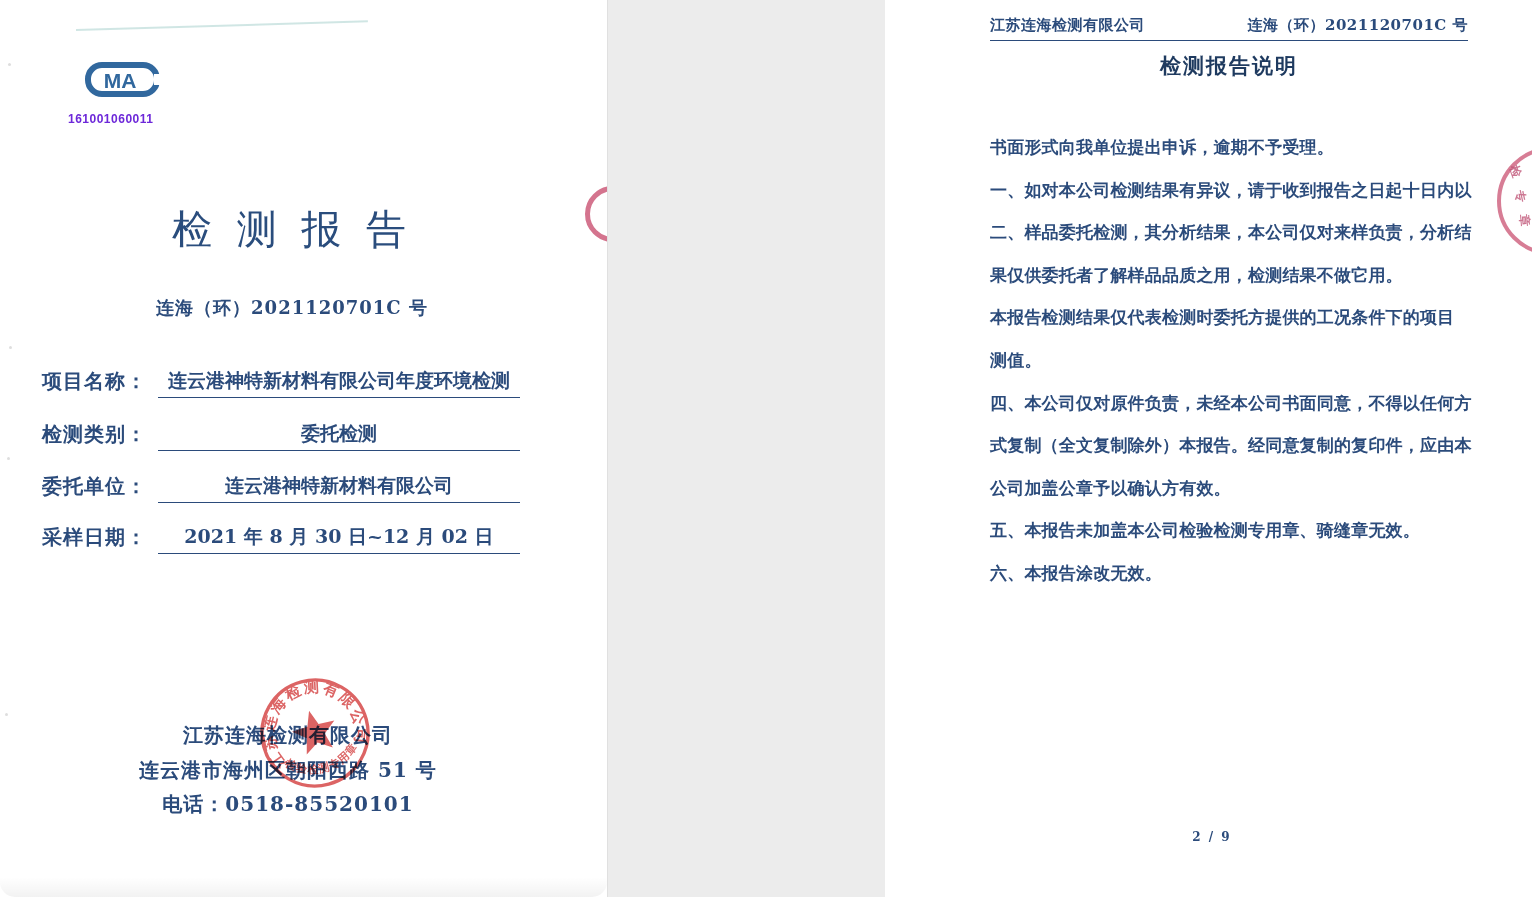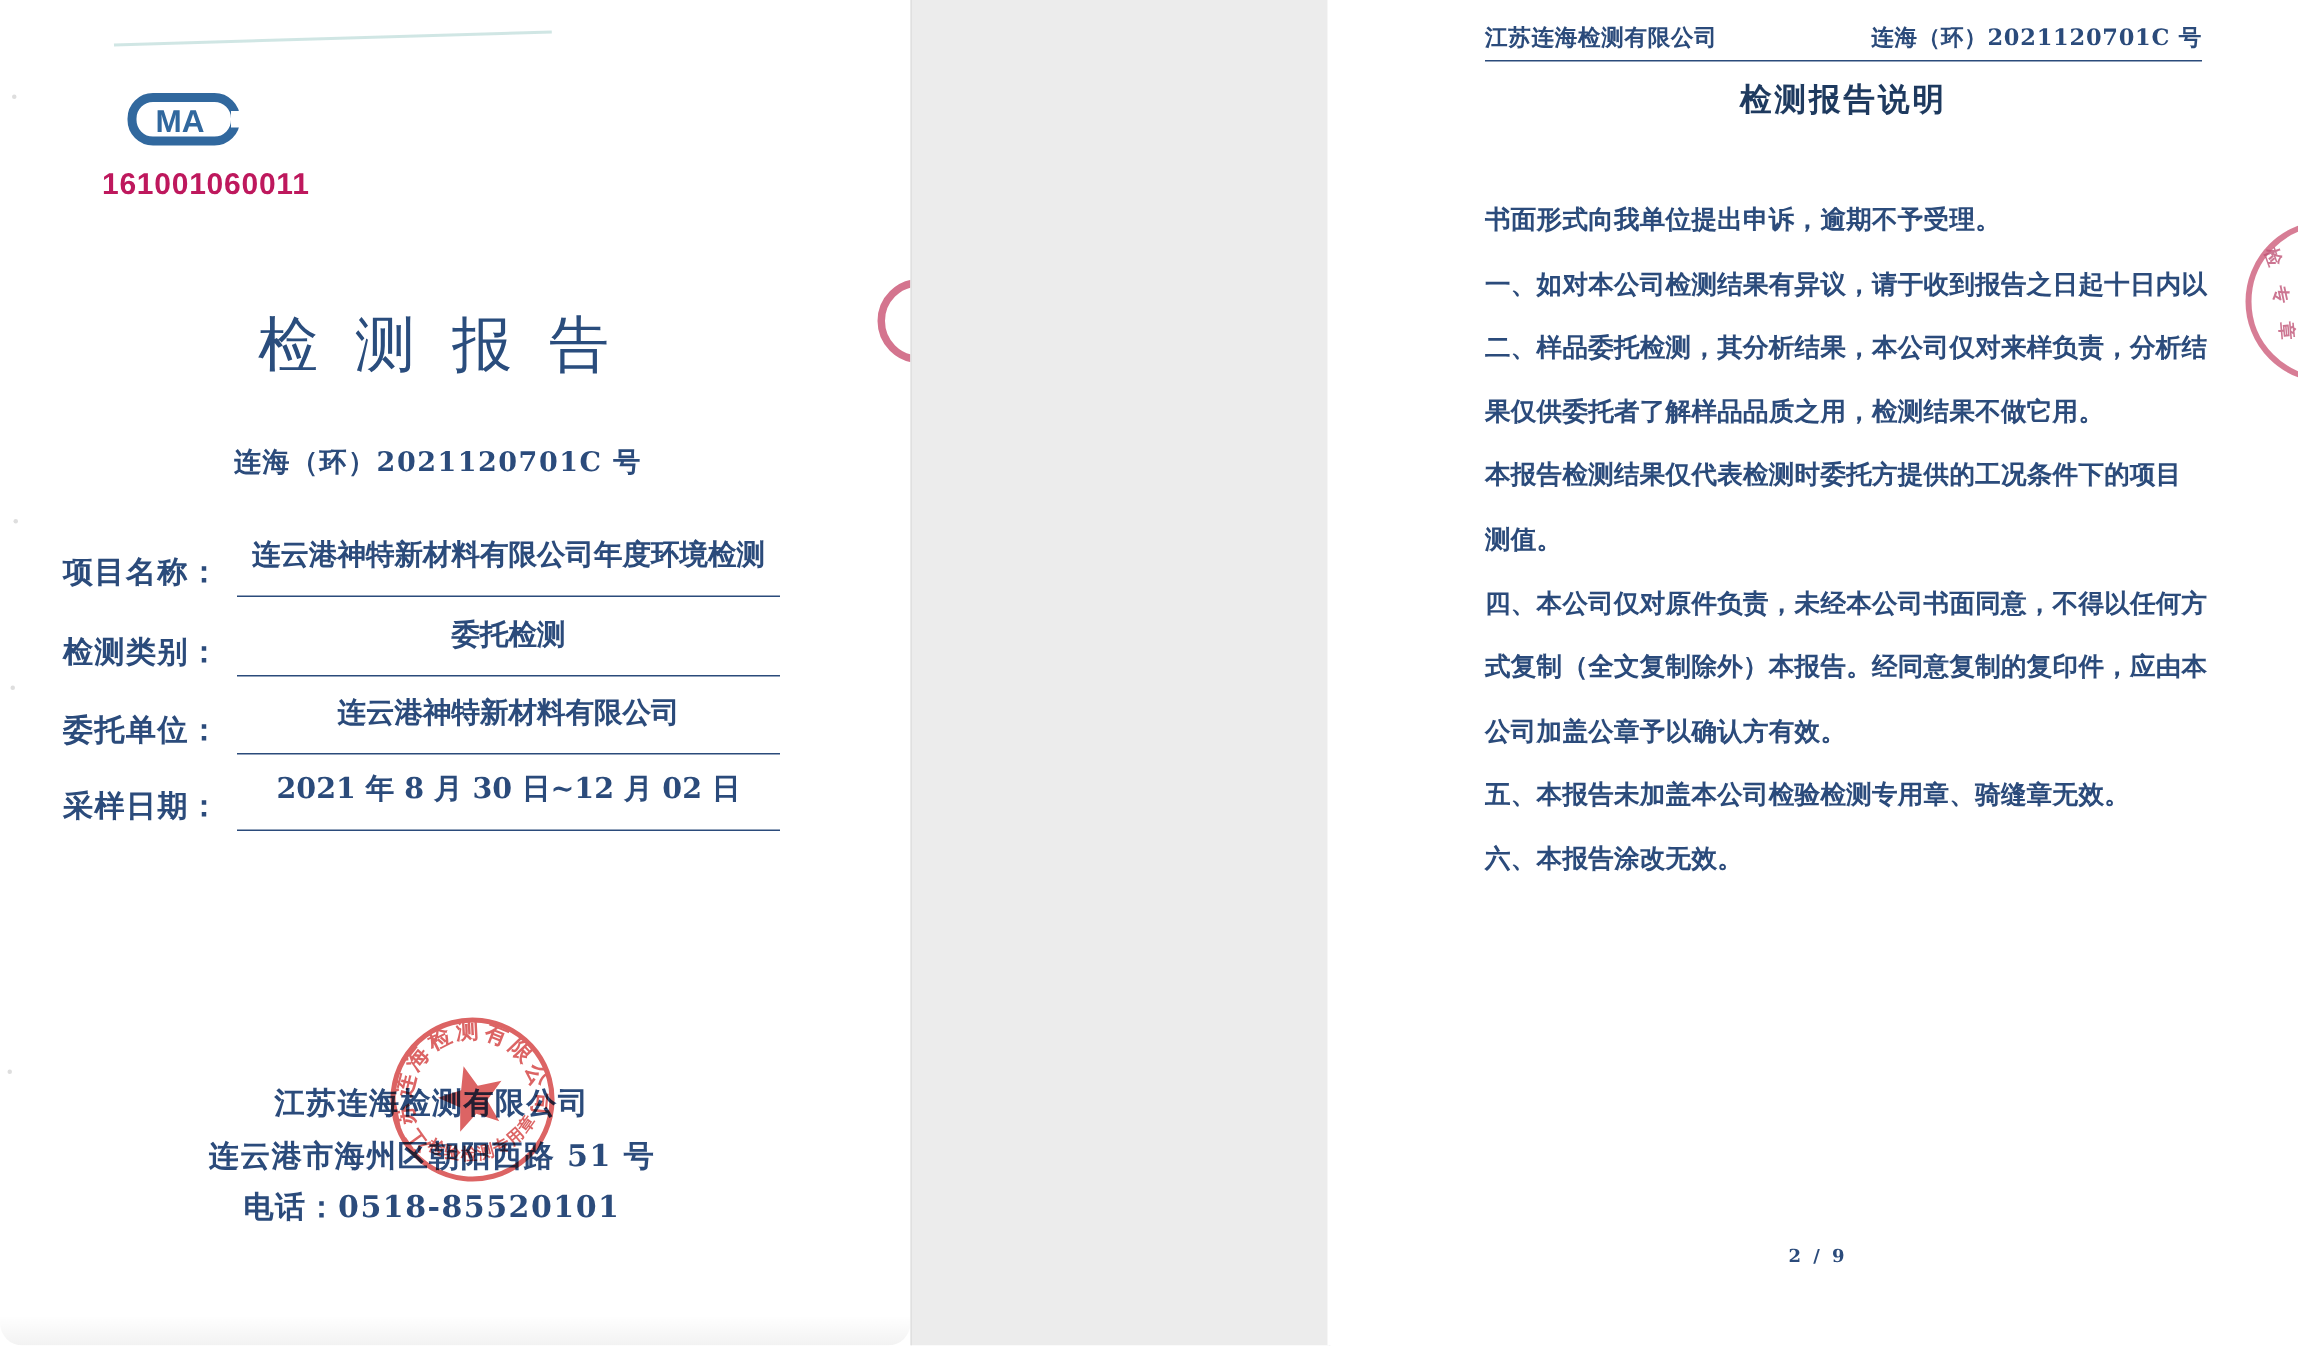--- a/index.html
+++ b/index.html
@@ -16,33 +16,33 @@
   .page-right{left:885px;width:647px;}
 
   
   .faint-scan-line{position:absolute;left:76px;top:29px;width:292px;height:0;
     border-top:2px solid rgba(150,200,195,.45);transform:rotate(-1.7deg);transform-origin:left center;}
   .speck{position:absolute;width:3px;height:3px;border-radius:50%;background:#d6d6d6;opacity:.8;}
 
   .cma-svg{position:absolute;left:84px;top:61px;}
   .cma-cert{position:absolute;left:68px;top:112px;width:130px;
     font-family:"Liberation Sans","DejaVu Sans",sans-serif;
-    font-size:20px;font-weight:700;color:#be185d;letter-spacing:.5px;}
+    font-size:12px;font-weight:700;color:#6d28d9;letter-spacing:.5px;}
 
   .cover-title{position:absolute;left:60px;top:202px;width:464px;text-align:center;
     font-size:40px;font-weight:400;color:#2a4d7d;letter-spacing:6px;}
   .cover-report-no{position:absolute;left:60px;top:296px;width:464px;text-align:center;
     font-size:18px;font-weight:600;color:#2b4b7b;letter-spacing:1px;}
 
   .field-row{position:absolute;left:42px;width:478px;height:30px;}
   .field-label{position:absolute;left:0;bottom:3px;font-size:20px;font-weight:700;
     color:#2b4b7b;letter-spacing:1px;white-space:nowrap;}
   .field-value{position:absolute;left:116px;width:362px;bottom:0;
     border-bottom:1.3px solid #2b4b7b;text-align:center;font-size:19px;
-    font-weight:600;color:#2b4b7b;padding-bottom:14px;white-space:nowrap;}
+    font-weight:600;color:#2b4b7b;padding-bottom:3px;white-space:nowrap;}
 
   .footer-line{position:absolute;left:58px;width:460px;text-align:center;
     font-size:20px;font-weight:600;color:#2b4b7b;letter-spacing:1px;}
   .footer-company{top:722px;}
   .footer-address{top:757px;}
   .footer-phone{top:791px;}
 
   .stamp-svg{position:absolute;left:240px;top:658px;transform:rotate(-15deg);
     mix-blend-mode:multiply;opacity:.92;}
   .seam-arc-left{position:absolute;left:585px;top:186px;width:46px;height:46px;

